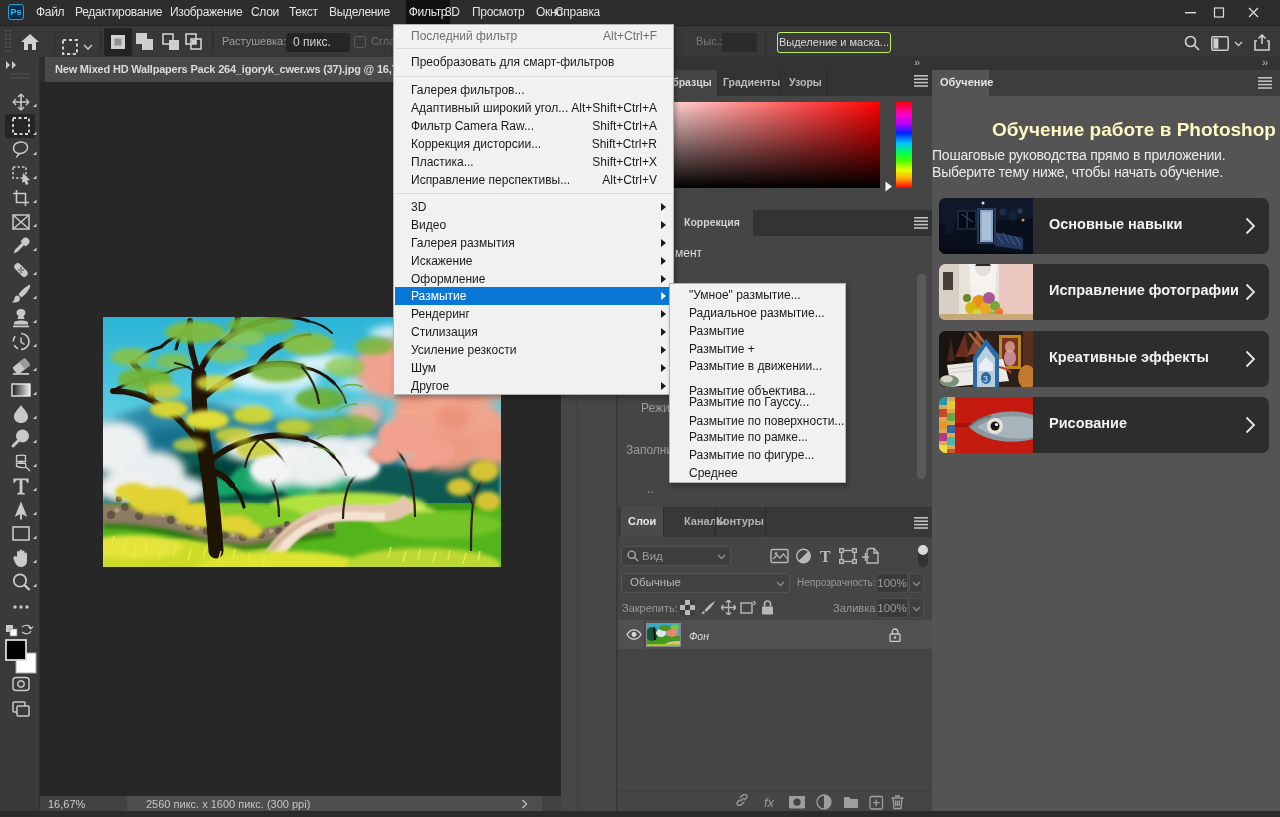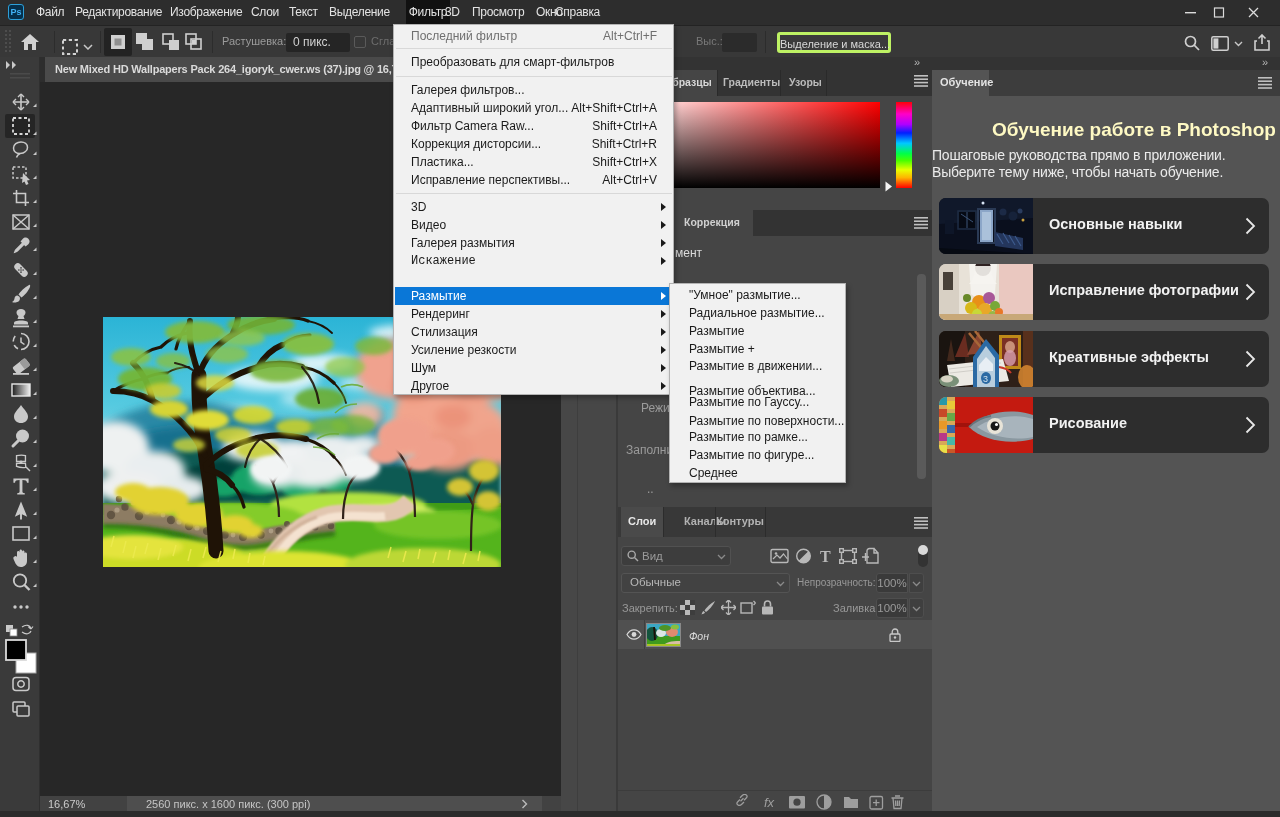--- a/index.html
+++ b/index.html
@@ -116,21 +116,21 @@
         <rect x="7" y="7" width="4" height="4" fill="#cfcfcf"></rect>
     </svg>
     <div class="vsep" style="left:212px;"></div>
     <span class="optlabel" style="left:222px; font-size:11px;">Растушевка:</span>
     <div class="abs" style="left:286px; top:7px; width:64px; height:19px; background:#252525; border-radius:2px; color:#d2d2d2; font-size:12px; line-height:19px; padding-left:7px;">0 пикс.</div>
     <div class="abs" style="left:354px; top:10px; width:12px; height:12px; border:1px solid #5a5a5a; border-radius:2px;"></div>
     <span class="optlabel" style="left:371px; color:#6d6d6d; font-size:11px;">Сглаживание</span>
     <span class="optlabel" style="left:696px; color:#787878; font-size:11px;">Выс.:</span>
     <div class="abs" style="left:722px; top:7px; width:35px; height:19px; background:#2b2b2b; border-radius:2px;"></div>
     <div class="vsep" style="left:765px;"></div>
-    <div class="abs" style="left:777px; top:6px; width:114px; height:21px; background:#3b3b3b; border:3px solid #bef264; border-radius:3px; color:#d8d8d8; font-size:11px; line-height:19px; text-align:center; white-space:nowrap;">Выделение и маска...</div>
+    <div class="abs" style="left:777px; top:6px; width:114px; height:21px; background:#3b3b3b; border:1px solid #bef264; border-radius:3px; color:#d8d8d8; font-size:11px; line-height:19px; text-align:center; white-space:nowrap;">Выделение и маска...</div>
     <svg width="16" height="16" viewBox="0 0 16 16" style="position:absolute; left:1184px; top:9px;">
       <circle cx="6.5" cy="6.5" r="5" fill="none" stroke="#cfcfcf" stroke-width="1.7"></circle>
         <path d="M 10.2 10.2 L 15 15" stroke="#cfcfcf" stroke-width="1.7"></path>
     </svg>
     <svg width="18" height="15" viewBox="0 0 18 15" style="position:absolute; left:1211px; top:10px;">
       <rect x="0.8" y="0.8" width="16.4" height="13.4" rx="1.5" fill="none" stroke="#cfcfcf" stroke-width="1.5"></rect>
         <rect x="2.4" y="2.4" width="5" height="10.2" fill="#cfcfcf"></rect>
     </svg>
     <svg width="9" height="6" viewBox="0 0 9 6" style="position:absolute; left:1234px; top:15px;">
       <path d="M 1 1 L 4.5 4.5 L 8 1" stroke="#c8c8c8" stroke-width="1.4" fill="none"></path>
@@ -903,22 +903,26 @@
         <span class="arr"></span>
       </div>
     <div class="fitem" style="top:191px;">
         <span class="lab">Видео</span>
         <span class="arr"></span>
       </div>
     <div class="fitem" style="top:209px;">
         <span class="lab">Галерея размытия</span>
         <span class="arr"></span>
       </div>
-    <div class="fitem" style="top:227px;font-family:Liberation Mono, monospace;">
+    <div class="fitem" style="top:227px;">
         <span class="lab">Искажение</span>
+        <span class="arr"></span>
+      </div>
+    <div class="fitem" style="top:245px;">
+        <span class="lab">Оформление</span>
         <span class="arr"></span>
       </div>
     <div class="fitem" style="top:262px; background:#0a77d7; color:#ffffff;">
         <span class="lab">Размытие</span>
         <span class="arr" style="border-left-color:#ffffff;"></span>
       </div>
     <div class="fitem" style="top:280px;">
         <span class="lab">Рендеринг</span>
         <span class="arr"></span>
       </div>

